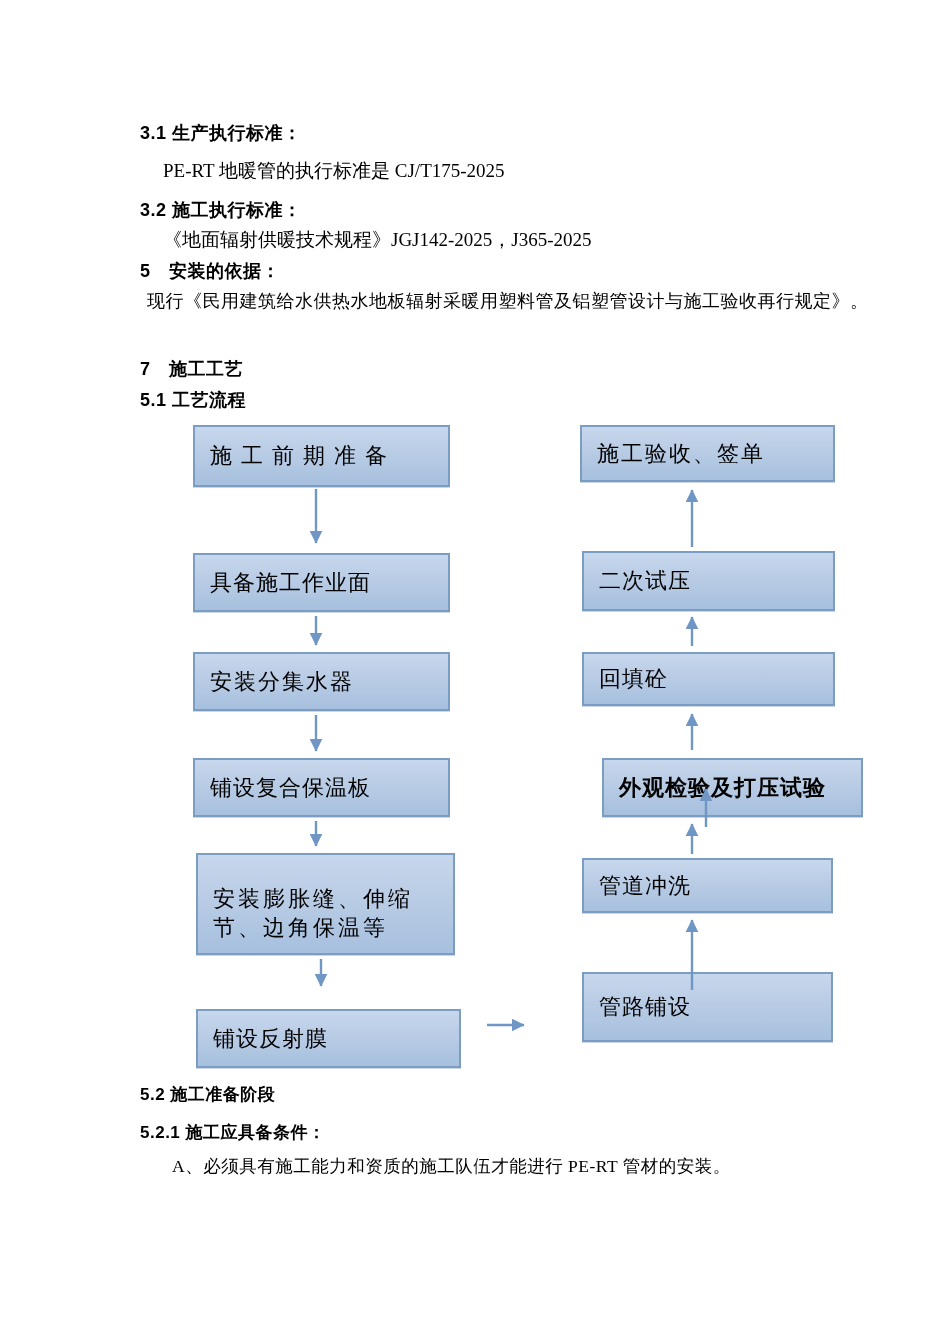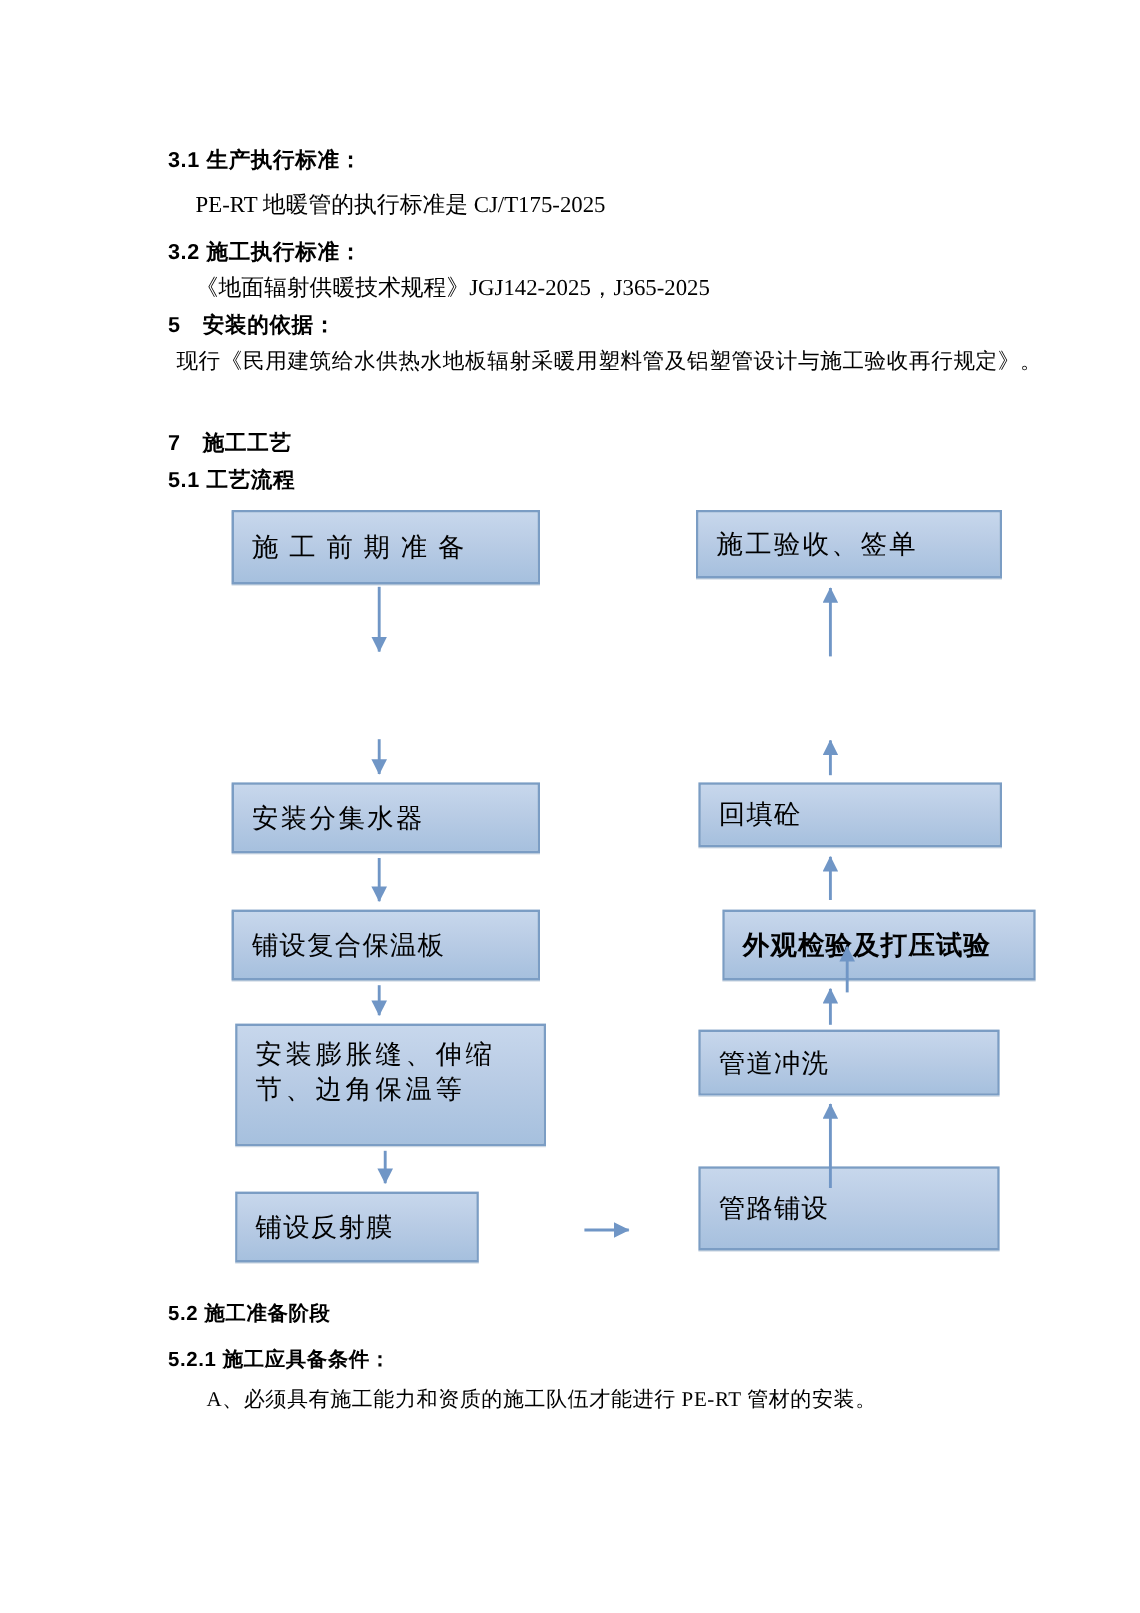--- a/index.html
+++ b/index.html
@@ -50,27 +50,27 @@
     position:absolute;
     border:2px solid var(--box-border);
     background:linear-gradient(180deg,var(--box-top) 0%,#b9cce5 45%,var(--box-bottom) 100%);
     display:flex;align-items:center;
     padding-left:15px;padding-right:3px;
     font-size:22px;color:#000;
     box-shadow:0 1px 0 rgba(110,140,175,0.35);
     z-index:1;
   }
   .fbox.multiline{align-items:flex-start;padding-top:9px;line-height:1.32;letter-spacing:3px;}
-  .fbox .lines{display:block;}
+  .fbox .lines{display:block;margin-top:20px;}
   .pos-L1{left:193px;top:10px;width:257px;height:62px;letter-spacing:9px;}
   .pos-L2{left:193px;top:138px;width:257px;height:59px;letter-spacing:1px;}
   .pos-L3{left:193px;top:237px;width:257px;height:59px;letter-spacing:2px;}
   .pos-L4{left:193px;top:343px;width:257px;height:59px;letter-spacing:1px;}
   .pos-L5{left:196px;top:438px;width:259px;height:102px;}
-  .pos-L6{left:196px;top:578px;width:203px;height:59px;letter-spacing:1px;}
+  .pos-L6{left:196px;top:594px;width:265px;height:59px;letter-spacing:1px;}
   .pos-R1{left:580px;top:10px;width:255px;height:57px;letter-spacing:2px;}
   .pos-R2{left:582px;top:136px;width:253px;height:60px;letter-spacing:1px;}
   .pos-R3{left:582px;top:237px;width:253px;height:54px;letter-spacing:1px;}
   .pos-R4{left:602px;top:343px;width:261px;height:59px;letter-spacing:1px;font-weight:bold;}
   .pos-R5{left:582px;top:443px;width:251px;height:55px;letter-spacing:1px;}
   .pos-R6{left:582px;top:557px;width:251px;height:70px;letter-spacing:1px;}
 
   .arrow-layer{position:absolute;left:0;top:0;width:950px;height:660px;z-index:2;pointer-events:none;}
   .arrow-layer line{stroke:var(--arrow);stroke-width:2.4;}
   .arrow-layer marker path{fill:var(--arrow);}
@@ -85,31 +85,33 @@
   <div class="txt hd pos-h32">3.2 施工执行标准：</div>
   <div class="txt body-l pos-p32">《地面辐射供暖技术规程》JGJ142-2025，J365-2025</div>
   <div class="txt hd pos-h4">5　安装的依据：</div>
   <div class="txt body-m pos-p4a">现行《民用建筑给水供热水地板辐射采暖用塑料管及铝塑管设计与施工验收再行规定》。</div>
   <div class="txt hd pos-h5">7　施工工艺</div>
   <div class="txt hd pos-h51">5.1 工艺流程</div>
 
   <div class="flowchart">
 
     <div class="fbox pos-L1">施工前期准备</div>
+    <div class="fbox pos-L2">具备施工作业面</div>
     <div class="fbox pos-L3">安装分集水器</div>
     <div class="fbox pos-L4">铺设复合保温板</div>
     <div class="fbox multiline pos-L5">
       <span class="lines">
         <span>安装膨胀缝、伸缩</span><br>
         <span>节、边角保温等</span>
       </span>
     </div>
     <div class="fbox pos-L6">铺设反射膜</div>
 
     <div class="fbox pos-R1">施工验收、签单</div>
+    <div class="fbox pos-R2">二次试压</div>
     <div class="fbox pos-R3">回填砼</div>
     <div class="fbox pos-R4">外观检验及打压试验</div>
     <div class="fbox pos-R5">管道冲洗</div>
     <div class="fbox pos-R6">管路铺设</div>
 
     <svg class="arrow-layer" width="950" height="660" viewBox="0 0 950 660">
       <defs>
         <marker id="ah" viewBox="0 0 10 10" refX="9.5" refY="5" markerWidth="13" markerHeight="13" orient="auto" markerUnits="userSpaceOnUse">
           <path d="M0,0 L10,5 L0,10 z"></path>
         </marker>

